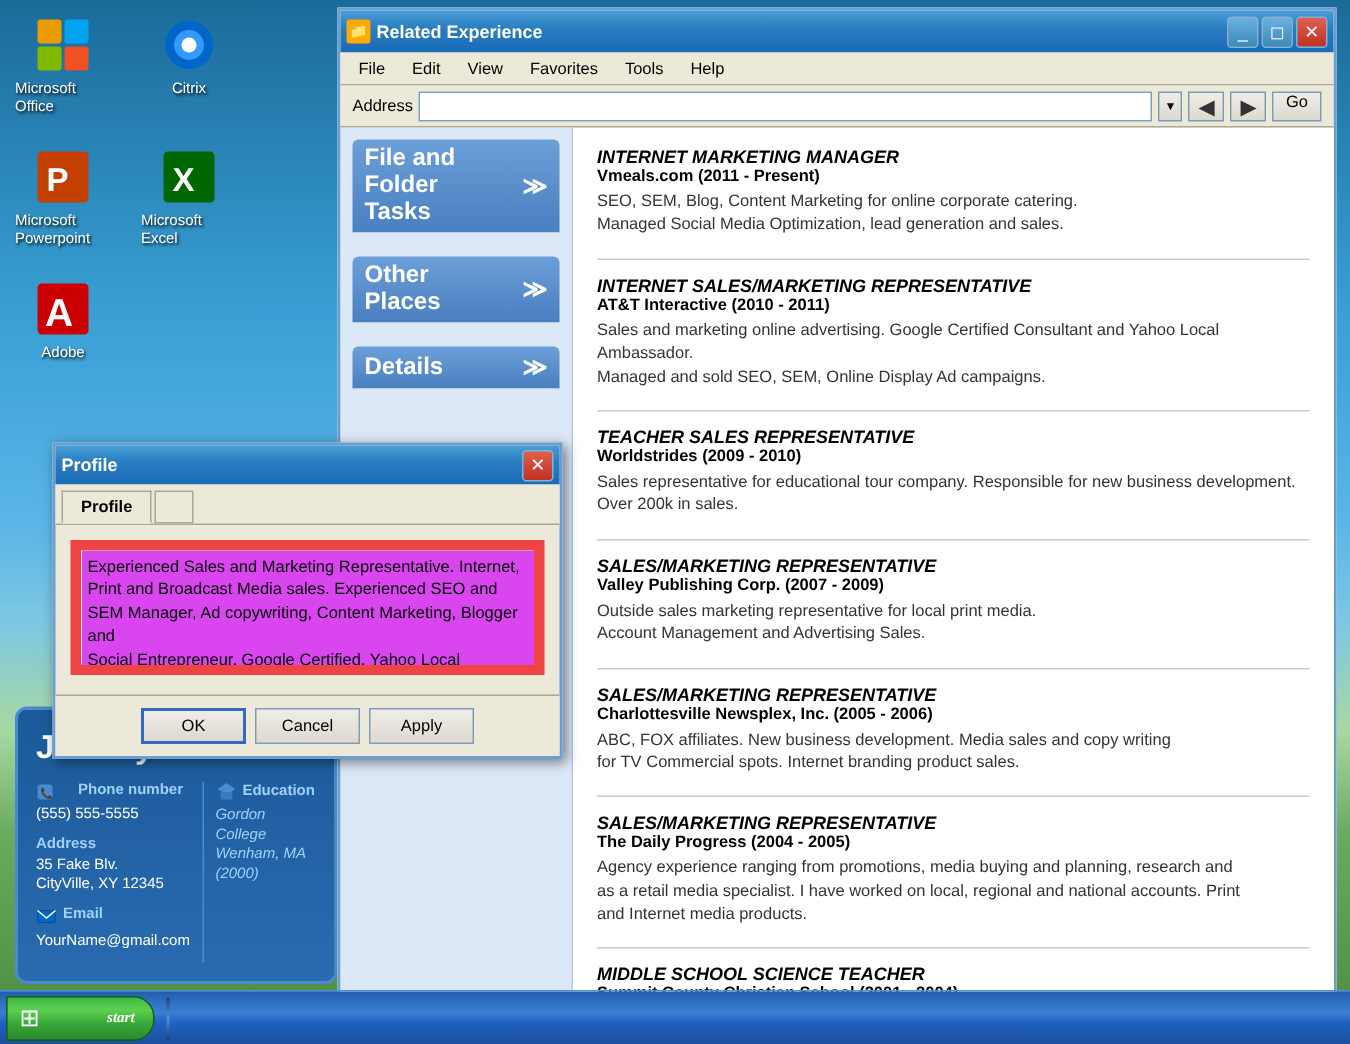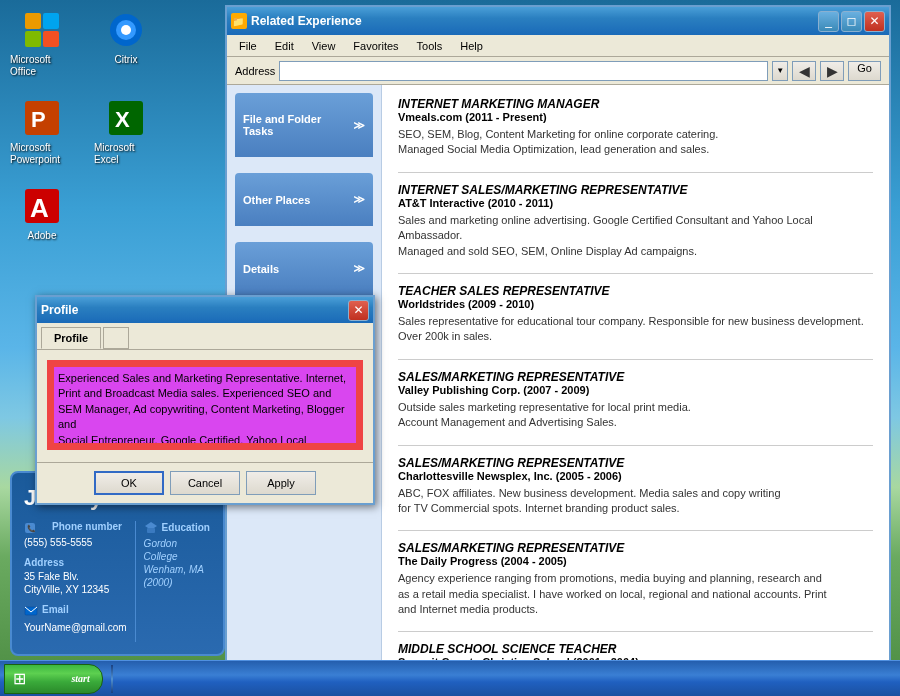--- a/index.html
+++ b/index.html
@@ -277,22 +277,22 @@
       padding: 8px;
       overflow-y: auto;
       border-right: 1px solid #b8cce4;
     }
     .sidebar-section {
       margin-bottom: 8px;
     }
     .sidebar-section-header {
       background: linear-gradient(180deg, #6a9fd8 0%, #4a7fc0 100%);
       color: white;
-      padding: 20px 8px;
-      font-size: 11px;
+      padding: 4px 8px;
+      font-size: 16px;
       font-weight: bold;
       cursor: pointer;
       display: flex;
       justify-content: space-between;
       align-items: center;
       border-radius: 4px 4px 0 0;
       gap: 12px;
     }
     .sidebar-section-body {
       background: #dce8f8;

